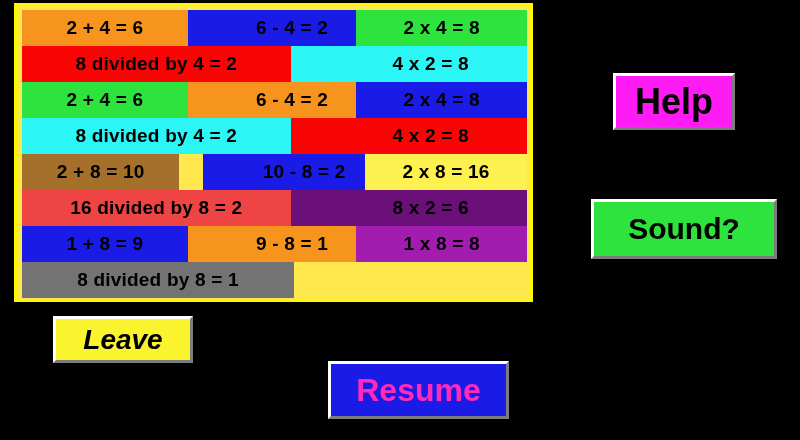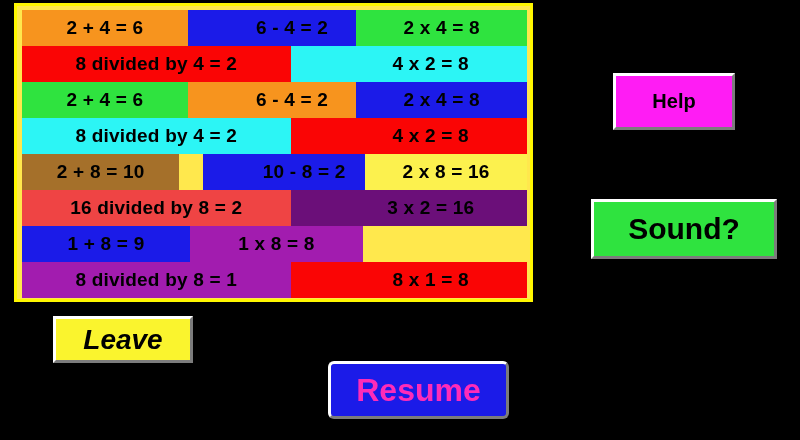--- a/index.html
+++ b/index.html
@@ -70,21 +70,21 @@
     border-color: #FFFFFF #7C7C7C #7C7C7C #FFFFFF;
   }
 
   #help-button {
     left: 613px;
     top: 73px;
     width: 122px;
     height: 57px;
     background: #FF1CF4;
     color: #000000;
-    font-size: 20px;
+    font-size: 36px;
   }
 
   #sound-button {
     left: 591px;
     top: 199px;
     width: 186px;
     height: 60px;
     background: #2FE33F;
     color: #000000;
     font-size: 30px;
@@ -102,21 +102,20 @@
   }
 
   #resume-button {
     left: 328px;
     top: 361px;
     width: 181px;
     height: 58px;
     background: #1B1BE8;
     color: #FF2BB8;
     font-size: 32px;
-    border-radius: 6px;
   }
 </style>
 </head>
 <body>
 
 <div id="fact-table">
     <div class="fact-row">
       <div class="fact-cell w-c1" style="background: rgb(247, 148, 30);">2 + 4 = 6</div>
       <div class="fact-cell w-c2" style="background: rgb(27, 27, 232);">6 - 4 = 2</div>
       <div class="fact-cell w-c3" style="background: rgb(47, 227, 63);">2 x 4 = 8</div>
@@ -134,29 +133,29 @@
       <div class="fact-cell w-h1" style="background: rgb(44, 245, 245);">8 divided by 4 = 2</div>
       <div class="fact-cell w-h2" style="background: rgb(250, 5, 5);">4 x 2 = 8</div>
     </div>
     <div class="fact-row">
       <div class="fact-cell w-c1" style="background: rgb(165, 112, 42);">2 + 8 = 10</div>
       <div class="fact-cell w-c2" style="background: rgb(27, 27, 232); margin-left: 24px;">10 - 8 = 2</div>
       <div class="fact-cell w-c3" style="background: rgb(252, 241, 78);">2 x 8 = 16</div>
     </div>
     <div class="fact-row">
       <div class="fact-cell w-h1" style="background: #ef4444;">16 divided by 8 = 2</div>
-      <div class="fact-cell w-h2" style="background: rgb(107, 15, 121);">3 x 2 = 16</div>
+      <div class="fact-cell w-h2" style="background: rgb(107, 15, 121);">8 x 2 = 6</div>
     </div>
     <div class="fact-row">
       <div class="fact-cell w-c1" style="background: rgb(27, 27, 232);">1 + 8 = 9</div>
+      <div class="fact-cell w-c2" style="background: rgb(247, 148, 30);">9 - 8 = 1</div>
       <div class="fact-cell w-c3" style="background: #a21caf;">1 x 8 = 8</div>
     </div>
     <div class="fact-row">
-      <div class="fact-cell w-h1" style="background: #a21caf; text-align: right;">8 divided by 8 = 1</div>
-      <div class="fact-cell w-h2" style="background: rgb(250, 5, 5);">8 x 1 = 8</div>
+      <div class="fact-cell w-h1" style="background: #737373; text-align: right;">8 divided by 8 = 1</div>
     </div>
   </div>
 
 <div class="btn" id="help-button" style="background: rgb(255, 28, 244); color: rgb(0, 0, 0);">
   <span>Help</span>
 </div>
 
 <div class="btn" id="sound-button" style="background: rgb(47, 227, 63); color: rgb(0, 0, 0);">
   <span>Sound?</span>
 </div>

